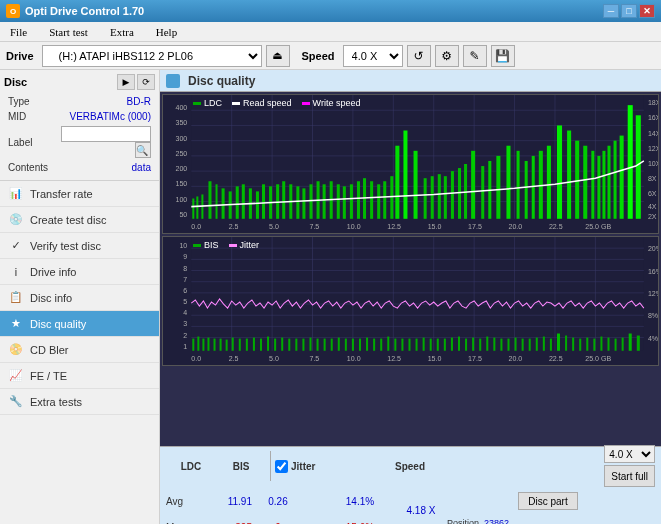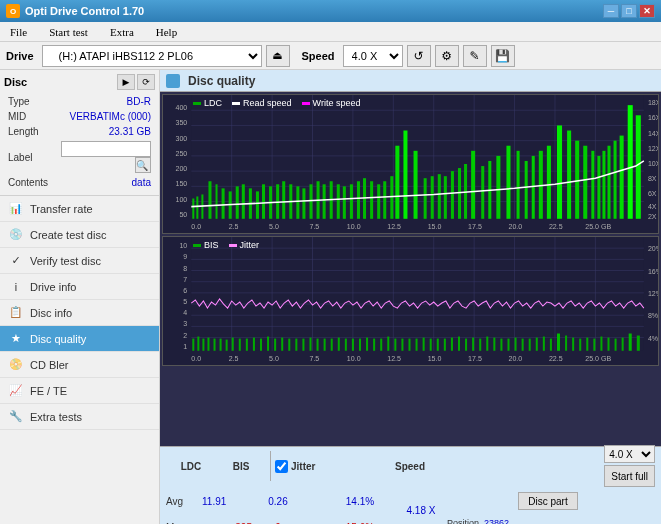--- a/index.html
+++ b/index.html
@@ -130,24 +130,20 @@
       </div>
       <table class="disc-table">
         <tbody>
             <tr>
           <td>Type</td>
           <td>BD-R</td>
         </tr>
         <tr>
           <td>MID</td>
           <td>VERBATIMc (000)</td>
-        </tr>
-        <tr>
-          <td>Length</td>
-          <td>23.31 GB</td>
         </tr>
         <tr>
           <td>Label</td>
           <td>
             <input class="label-input" type="text" style="">
             <button class="label-btn">🔍</button>
           </td>
         </tr>
         <tr>
           <td>Contents</td>
@@ -510,21 +506,21 @@
         <div style="display:flex; flex-direction:column; gap:2px;">
           <select style="height:18px; font-size:10px; border:1px solid #aaa;">
             <option>4.0 X</option>
           </select>
           <button class="action-btn">Start full</button>
         </div>
       </div>
 
       <div style="display:grid; grid-template-columns:35px 50px 50px 20px 70px 50px 70px 60px; font-size:10px; padding:1px 6px; align-items:center; gap:1px;">
         <span style="color:#333;">Avg</span>
-        <span style="color:#0000cc; text-align:left;">11.91</span>
+        <span style="color:#0000cc; text-align:right;">11.91</span>
         <span style="color:#0000cc; text-align:center;">0.26</span>
         <span></span>
         <span style="color:#0000cc; text-align:center;">14.1%</span>
         <span style="color:#0000cc; text-align:center;margin-top:18px;">4.18 X</span>
         <span></span>
         <button class="action-btn" style="height:18px; font-size:10px;">Disc part</button>
       </div>
       <div style="display:grid; grid-template-columns:35px 50px 50px 20px 70px 50px 70px; font-size:10px; padding:1px 6px; align-items:center; gap:1px;">
         <span style="color:#333;">Max</span>
         <span style="color:#cc0000; text-align:right;">395</span>

